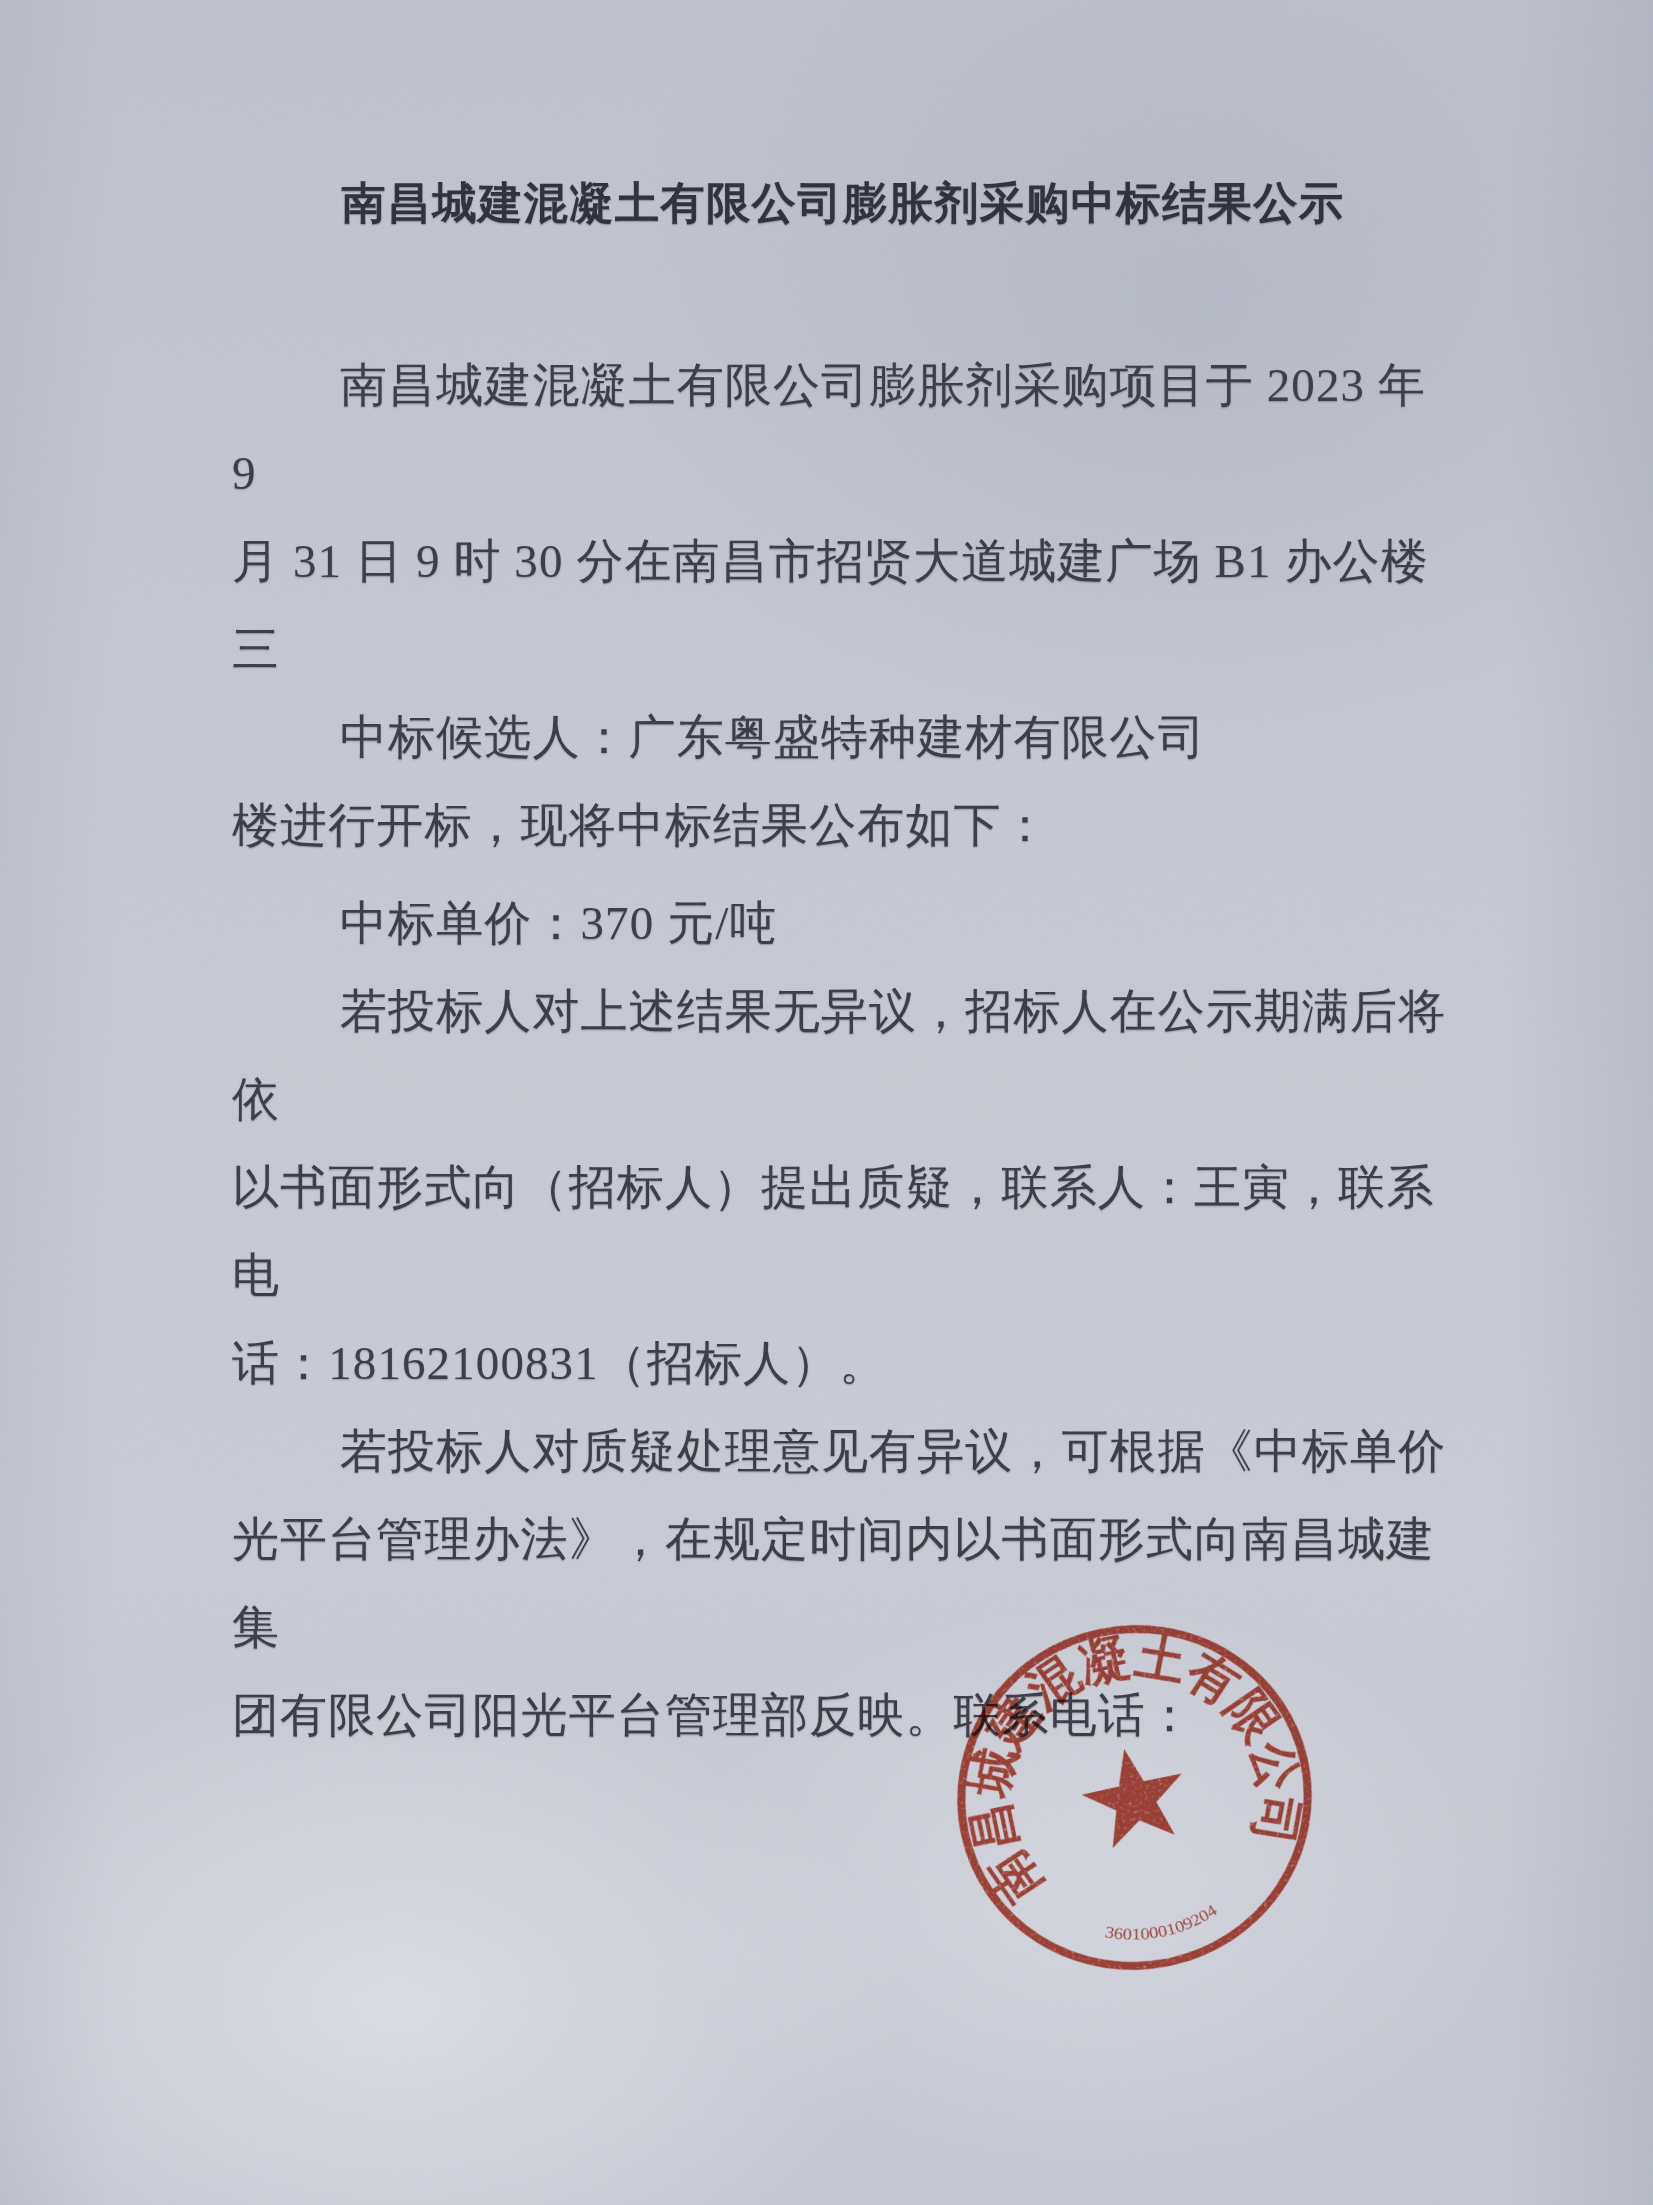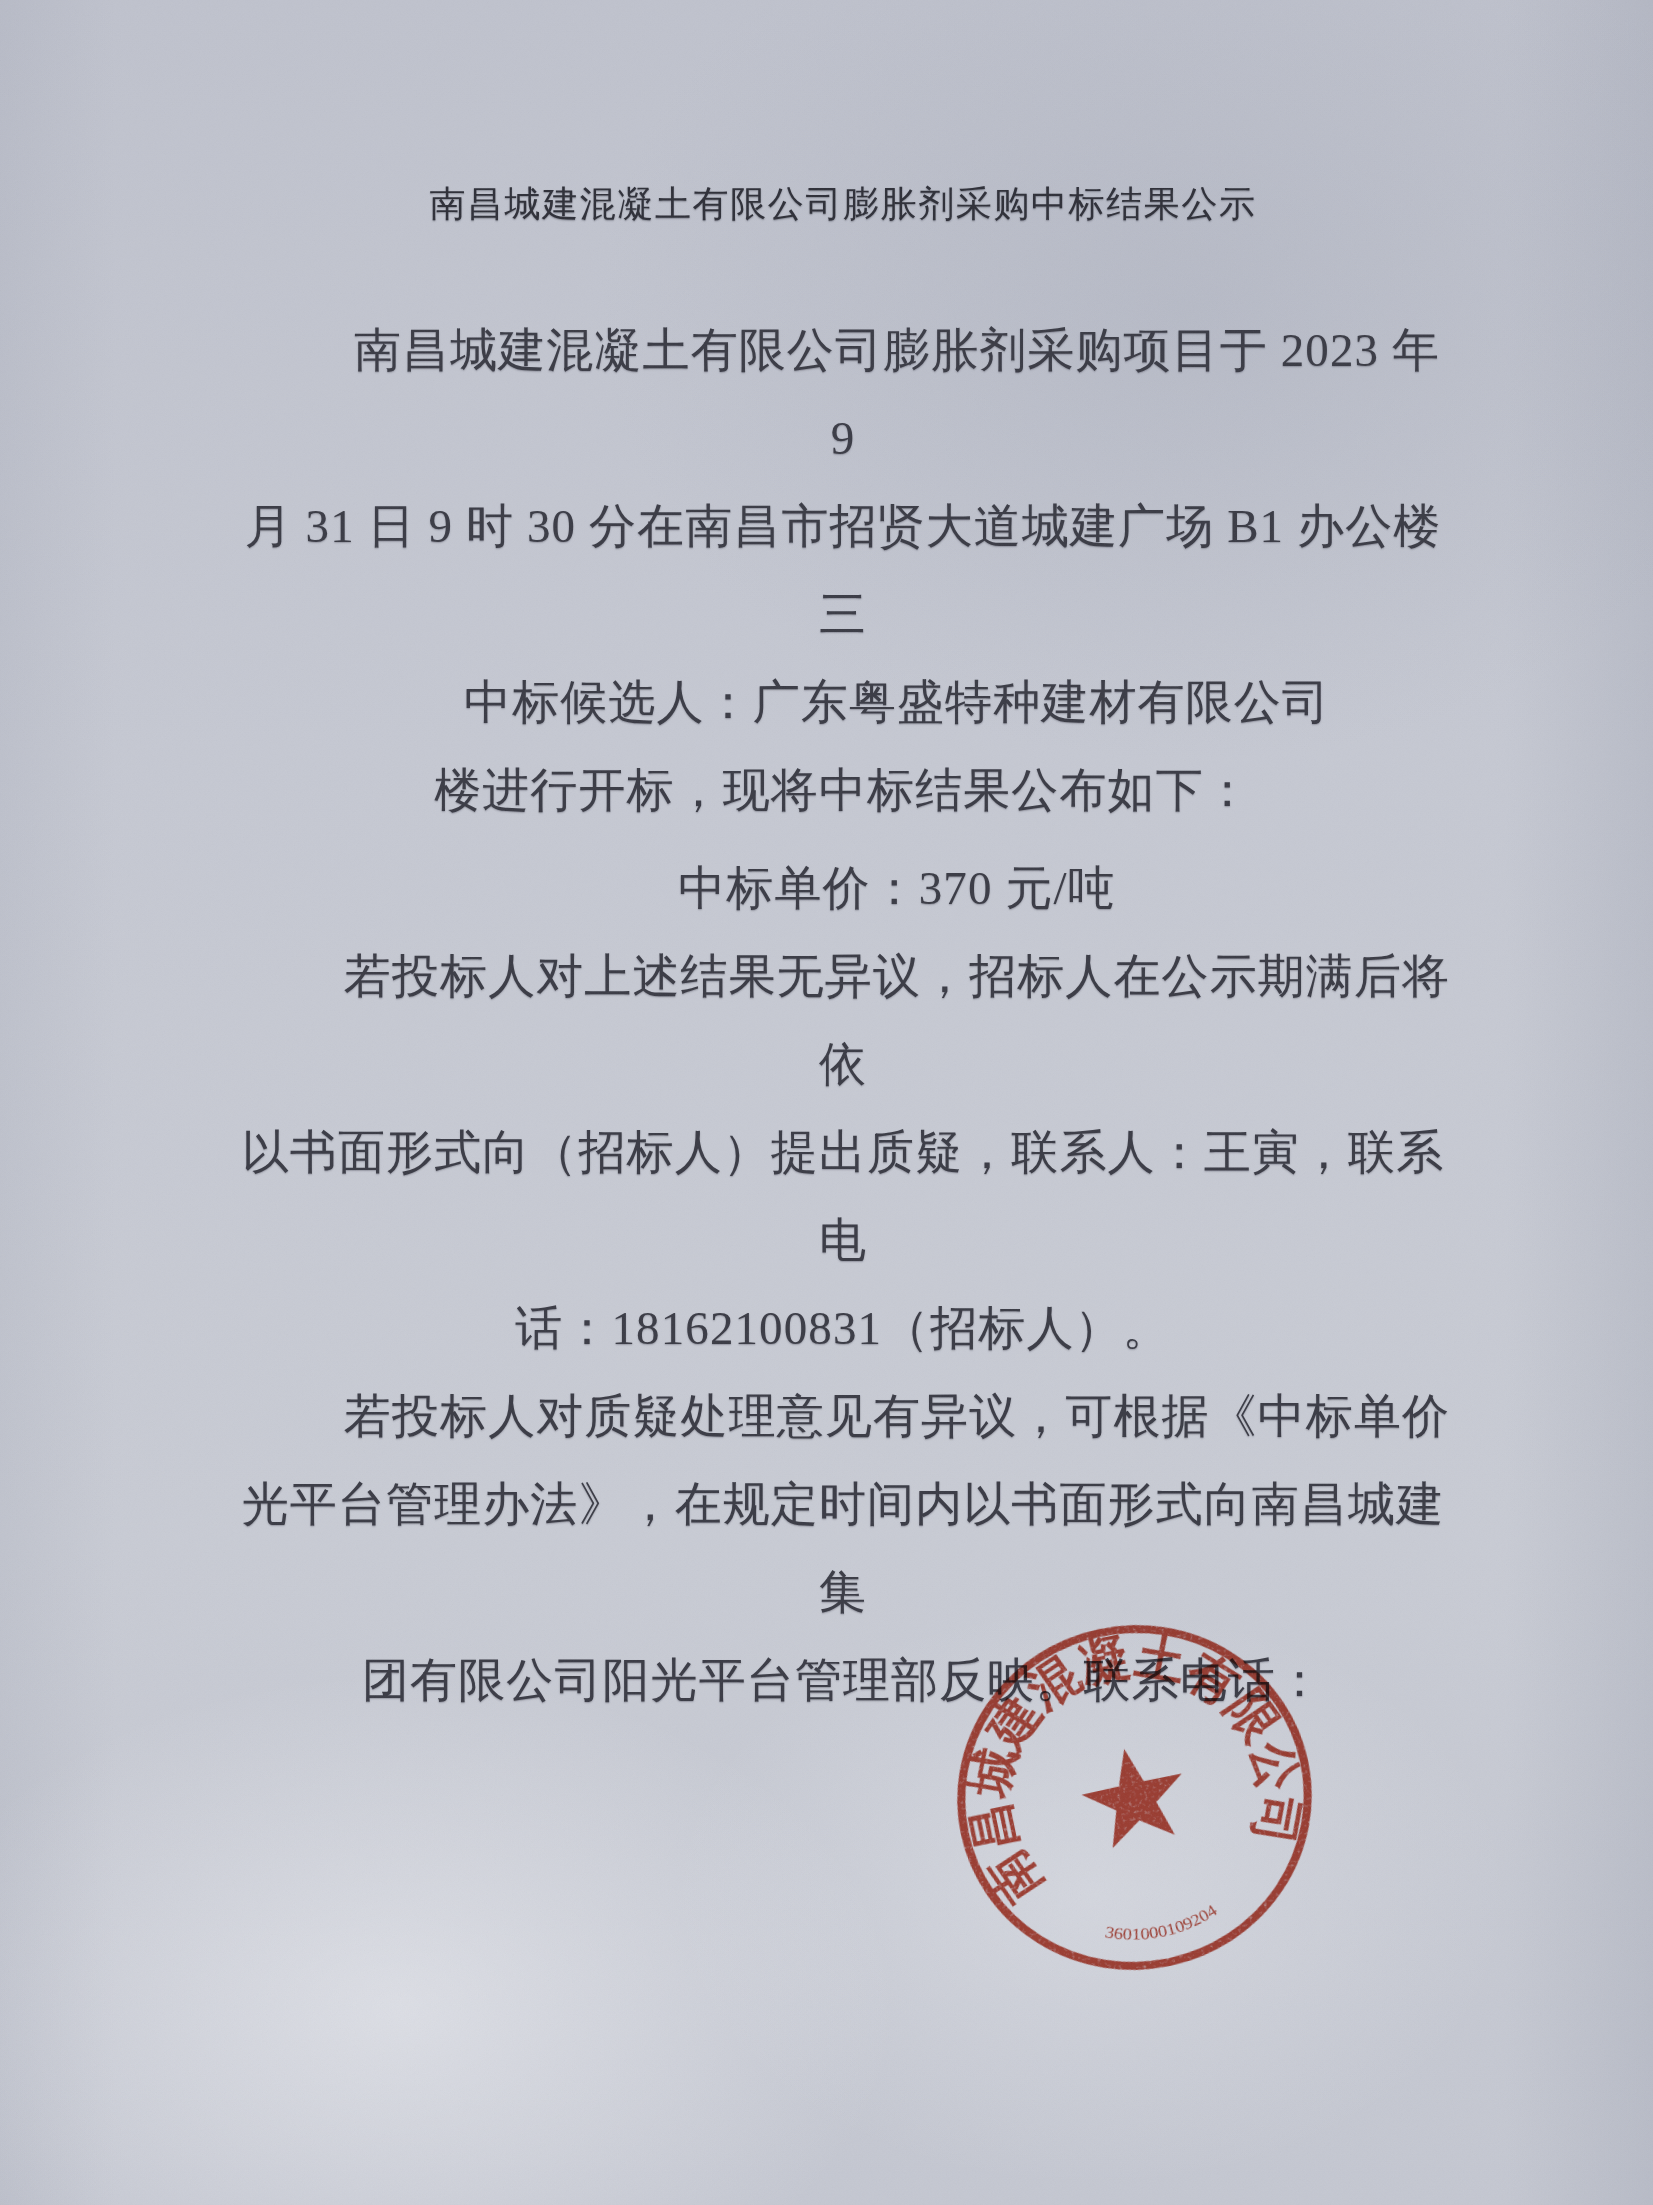--- a/index.html
+++ b/index.html
@@ -38,30 +38,30 @@
     left: 232px;
     top: 179px;
     width: 1222px;
     color: #3a3b45;
     font-size: 47px;
     line-height: 88px;
     letter-spacing: 1.1px;
     text-shadow: 0 1.1px 1.6px rgba(48,50,62,0.35);
   }
   .title {
-    font-size: 36px;
+    font-size: 44px;
     line-height: 50px;
-    font-weight: normal;
+    font-weight: bold;
     letter-spacing: 1.6px;
     text-align: center;
     color: #2e2f38;
-    margin-bottom: 77px;
+    margin-bottom: 112px;
     text-shadow: 0 1.1px 1.6px rgba(40,42,54,0.40);
   }
-  .line { min-height: 88px; text-align: center; }
+  .line { min-height: 88px; }
   .indent { text-indent: 108px; }
   .gap { margin-top: 10.2px; }
   
   .seal {
     position: absolute;
     left: 946px;
     top: 1609px;
     width: 377px;
     height: 377px;
     mix-blend-mode: multiply;

